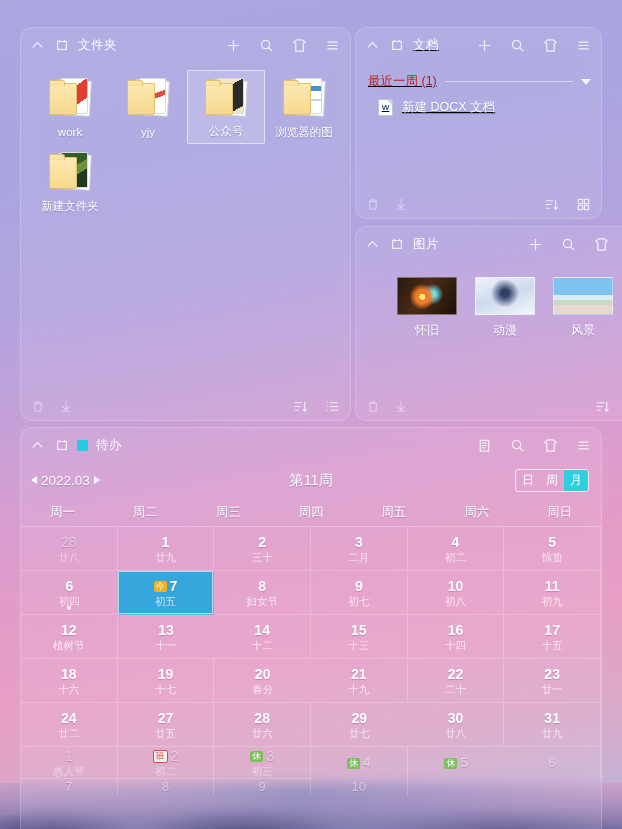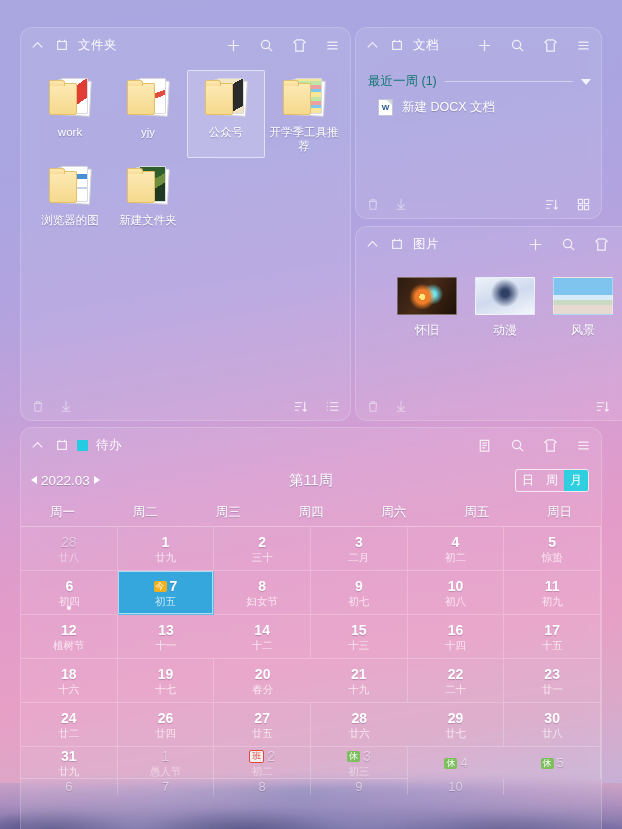--- a/index.html
+++ b/index.html
@@ -118,20 +118,21 @@
   .folder-cell {
     width: 78px;
     padding: 6px 2px 4px;
     text-align: center;
     border: 1px solid transparent;
     border-radius: 2px;
   }
   .folder-cell.selected {
     background: rgba(255,255,255,0.16);
     border-color: rgba(255,255,255,0.55);
+    font-family: Liberation Mono, monospace;
   }
   .folder-label {
     margin-top: 6px;
     font-size: 11.5px;
     color: #ffffff;
     line-height: 14px;
     word-break: break-all;
     text-shadow: 0 1px 1px rgba(80,70,120,.45);
   }
 
@@ -180,29 +181,29 @@
     background: #fff;
   }
   .sheet.s-work { background: linear-gradient(145deg,#fff 0 32%, #e23c36 32% 70%, #fff 70%); }
   .sheet.s-yjy  { background: linear-gradient(160deg,#fff 0 46%, #e24b3d 46% 58%, #fff 58%); }
   .sheet.s-gzh  { background: linear-gradient(150deg,#f3e6c5 0 28%, #2b2b2b 28% 85%, #f2e4c2 85%); }
   .sheet.s-kx   { background: repeating-linear-gradient(0deg,#f7e59a 0 5px,#7fc7e8 5px 8px,#eea1a1 8px 12px,#bfe6a4 12px 16px); }
   .sheet.s-liu  { background: linear-gradient(180deg,#fff 0 22%, #4a8fd6 22% 34%, #fff 34% 58%, #c3d3e8 58% 66%, #fff 66%); }
   .sheet.s-xj   { background: linear-gradient(150deg,#2f5e2c 0 42%, #6d8f3e 42% 62%, #1f3a20 62%); }
 
   
-  #panel-docs { left: 355px; top: 27px; width: 247px; height: 192px; }
+  #panel-docs { left: 355px; top: 27px; width: 247px; height: 192px; text-decoration: underline; }
   .group-row {
     display: flex;
     align-items: center;
     gap: 8px;
     padding: 6px 10px 0 12px;
     margin-top: 5px;
   }
-  .group-label { color: #0f766e; font-size: 12.5px; white-space: nowrap; }
+  .group-label { color: #b91c1c; font-size: 12.5px; white-space: nowrap; }
   .group-line { flex: 1; height: 1px; background: rgba(255,255,255,0.45); }
   .caret-down {
     width: 0; height: 0;
     border-left: 5px solid transparent;
     border-right: 5px solid transparent;
     border-top: 6px solid rgba(255,255,255,0.85);
   }
   .doc-row {
     display: flex; align-items: center; gap: 9px;
     padding: 9px 10px 0 22px;
@@ -473,34 +474,20 @@
               <i></i>
               <i></i>
             </div>
           </div>
         <div class="sheet s-gzh"></div>
         <div class="front"></div>
       </div>
       <div class="folder-label">公众号</div>
     </div>
 
-    <div class="folder-cell">
-      <div class="fico">
-        <div class="back">
-            <div class="lines">
-              <i></i>
-              <i></i>
-              <i></i>
-            </div>
-          </div>
-        <div class="sheet s-kx"></div>
-        <div class="front"></div>
-      </div>
-      <div class="folder-label">开学季工具推荐</div>
-    </div>
 
     <div class="folder-cell">
       <div class="fico">
         <div class="back">
             <div class="lines">
               <i></i>
               <i></i>
               <i></i>
             </div>
           </div>
@@ -760,22 +747,22 @@
       <div>周</div>
       <div class="on">月</div>
     </span>
   </div>
 
   <div class="wk-head">
     <span>周一</span>
     <span>周二</span>
     <span>周三</span>
     <span>周四</span>
+    <span>周五</span>
     <span>周六</span>
-    <span>周五</span>
     <span>周日</span>
   </div>
 
   <div class="cal-grid" id="cal-grid">
       <div class="cell out">
         <div class="numline">
           <span class="d-num">28</span>
         </div>
         <div class="d-lun">廿八</div>
       </div>
@@ -917,26 +904,20 @@
         <div class="numline">
           <span class="d-num">23</span>
         </div>
         <div class="d-lun">廿一</div>
       </div>
       <div class="cell">
         <div class="numline">
           <span class="d-num">24</span>
         </div>
         <div class="d-lun">廿二</div>
-      </div>
-      <div class="cell">
-        <div class="numline">
-          <span class="d-num">26</span>
-        </div>
-        <div class="d-lun">廿四</div>
       </div>
       <div class="cell">
         <div class="numline">
           <span class="d-num">27</span>
         </div>
         <div class="d-lun">廿五</div>
       </div>
       <div class="cell">
         <div class="numline">
           <span class="d-num">28</span>

